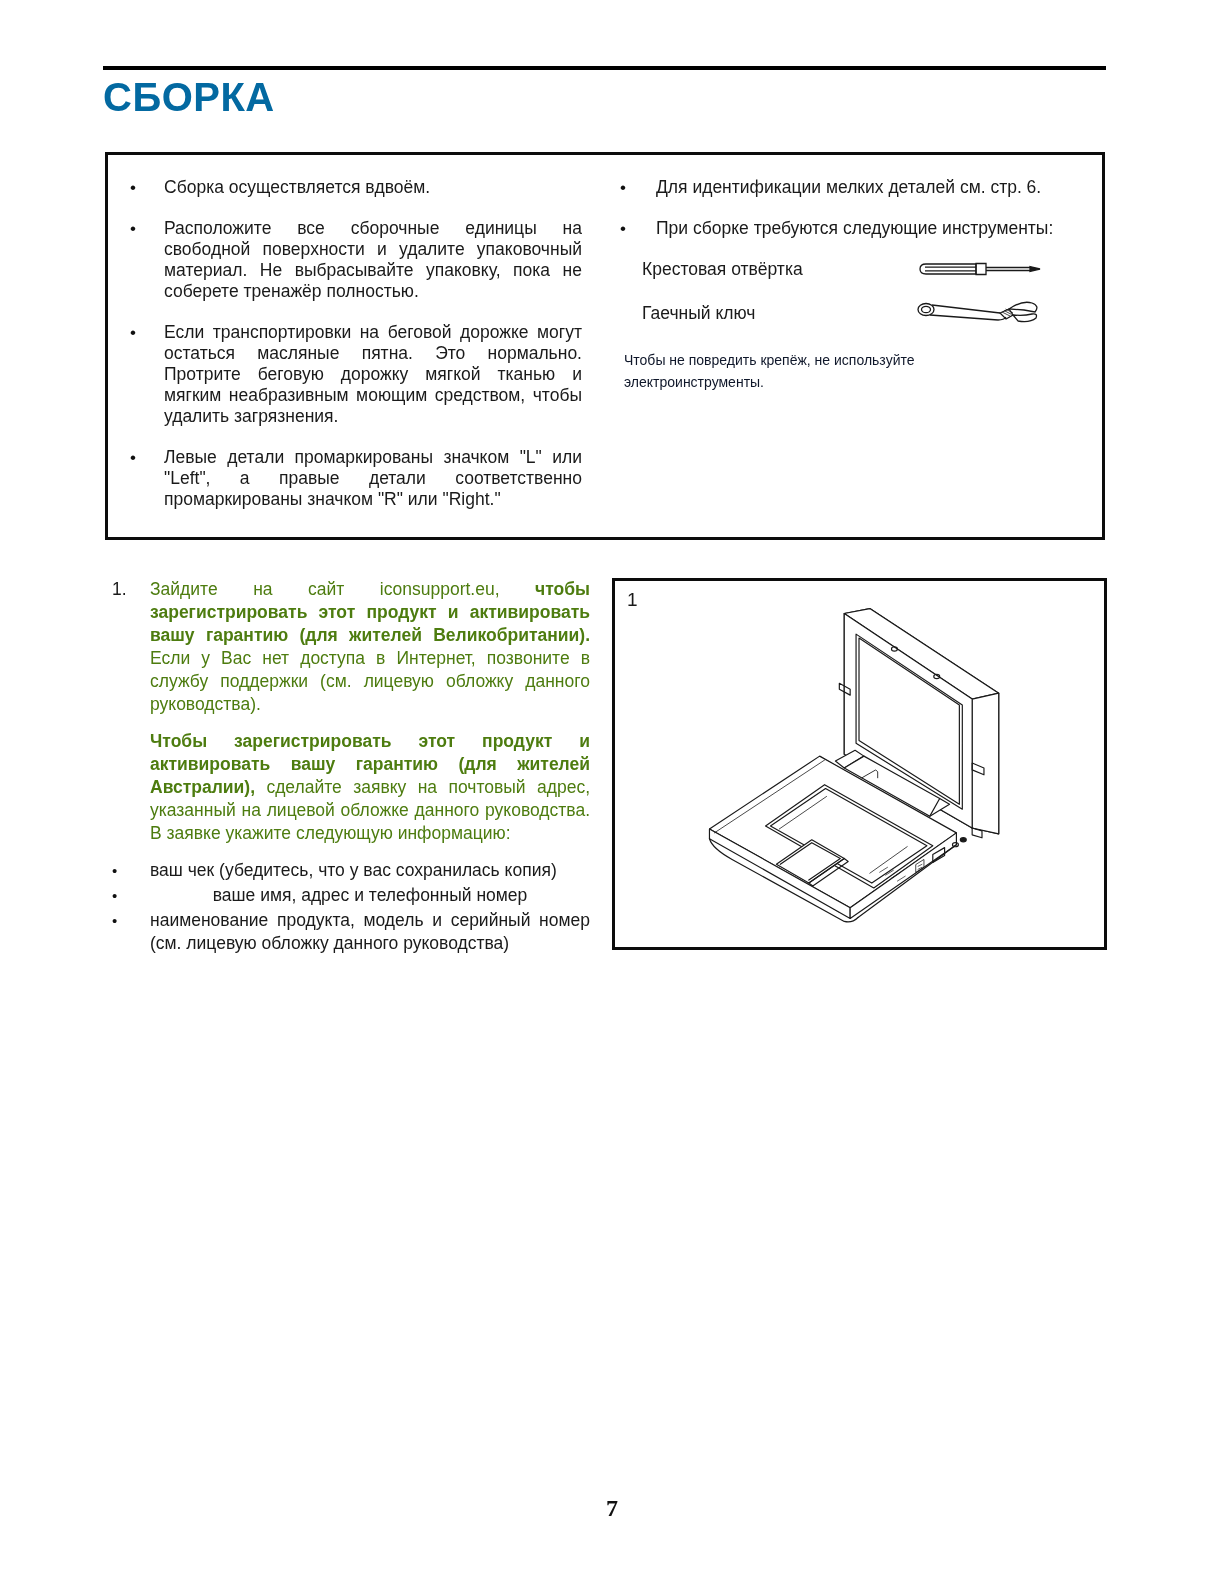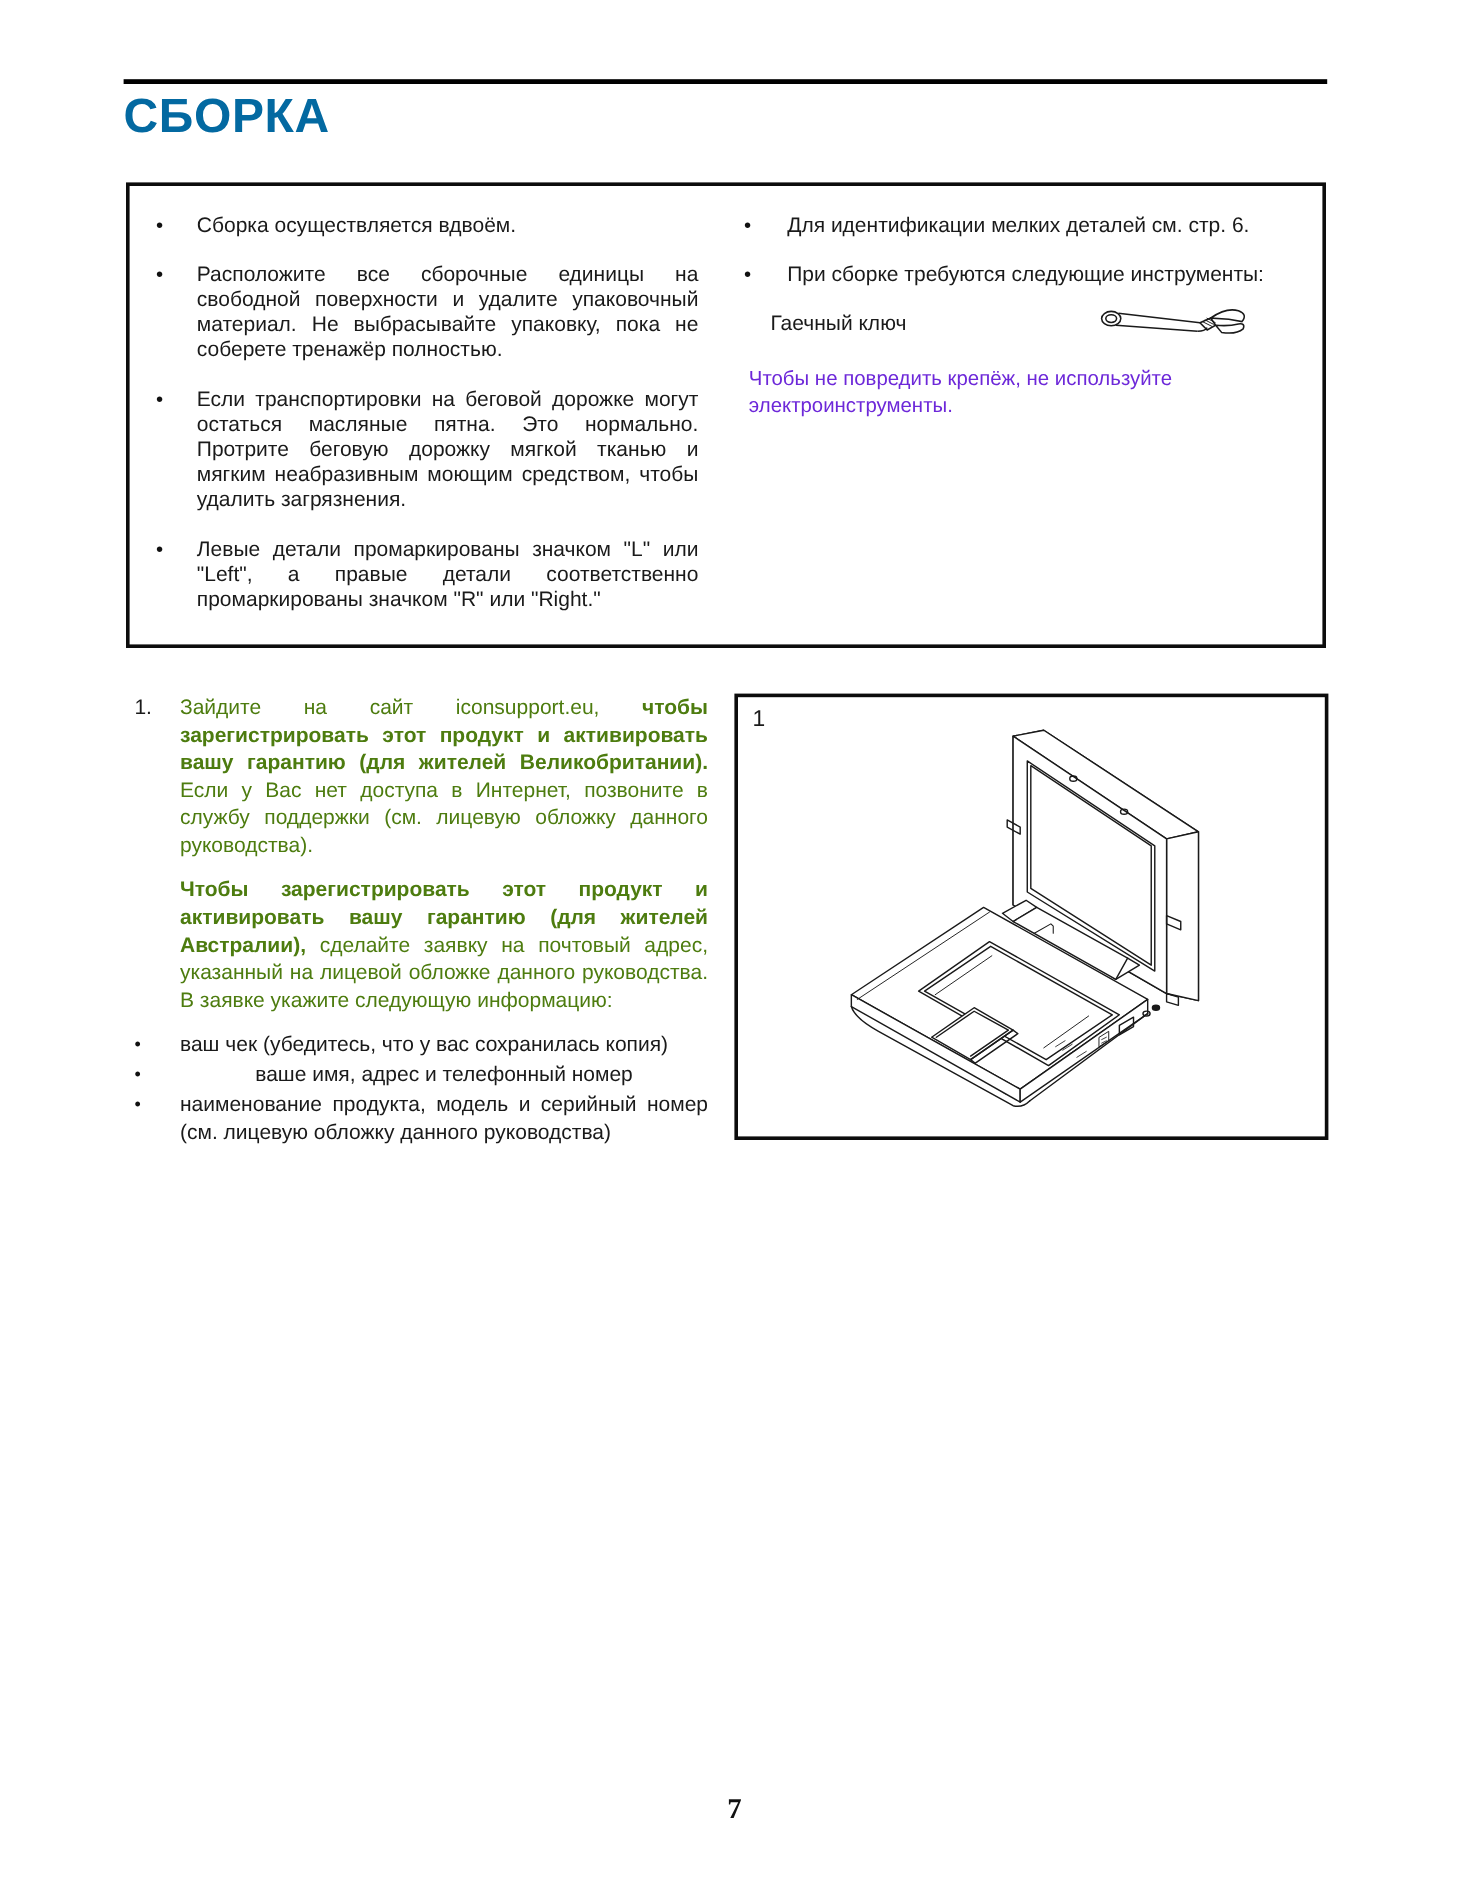--- a/index.html
+++ b/index.html
@@ -113,23 +113,23 @@
   }
   .tool-icon {
     flex: 0 0 auto;
     width: 135px;
     height: 34px;
     display: block;
   }
   .tools-footnote {
     margin-top: 14px;
     padding-left: 4px;
-    font-size: 17px;
+    font-size: 14px;
     line-height: 22px;
-    color: #6d28d9;
+    color: #0f172a;
     max-width: 430px;
   }
 
   
   .steps-col {
     position: absolute;
     left: 112px;
     top: 578px;
     width: 478px;
   }
@@ -260,20 +260,37 @@
         </div>
 
         <div class="bullet-row" style="margin-bottom:8px;">
           <span class="bullet-dot">•</span>
           <span class="bullet-text nojust">При сборке требуются следующие инструменты:</span>
         </div>
 
         <div class="tools-list">
 
 
+          <div class="tool-row">
+            <span class="tool-name">Крестовая отвёртка</span>
+            <svg class="tool-icon" viewBox="0 0 135 34" fill="none" stroke="#1a1a1a" stroke-width="1.3">
+
+              <path d="M12 12 Q6 12 6 17 Q6 22 12 22 L62 22 L62 12 Z"></path>
+
+              <path d="M11 15.2 L62 15.2"></path>
+              <path d="M11 18.8 L62 18.8"></path>
+
+              <path d="M62 11.5 L72 11.5 L72 22.5 L62 22.5 Z"></path>
+
+              <path d="M72 15.5 L116 15.5"></path>
+              <path d="M72 18.5 L116 18.5"></path>
+
+              <path d="M116 14.6 L126 17 L116 19.4 Z" fill="#1a1a1a"></path>
+            </svg>
+          </div>
 
           <div class="tool-row">
             <span class="tool-name">Гаечный ключ</span>
             <svg class="tool-icon" viewBox="0 0 135 34" fill="none" stroke="#1a1a1a" stroke-width="1.3">
 
               <ellipse cx="12" cy="13.5" rx="8" ry="6"></ellipse>
               <ellipse cx="12" cy="13.5" rx="4.5" ry="3.2"></ellipse>
 
               <path d="M18 9 L86 17"></path>
               <path d="M16 19 L84 24"></path>

